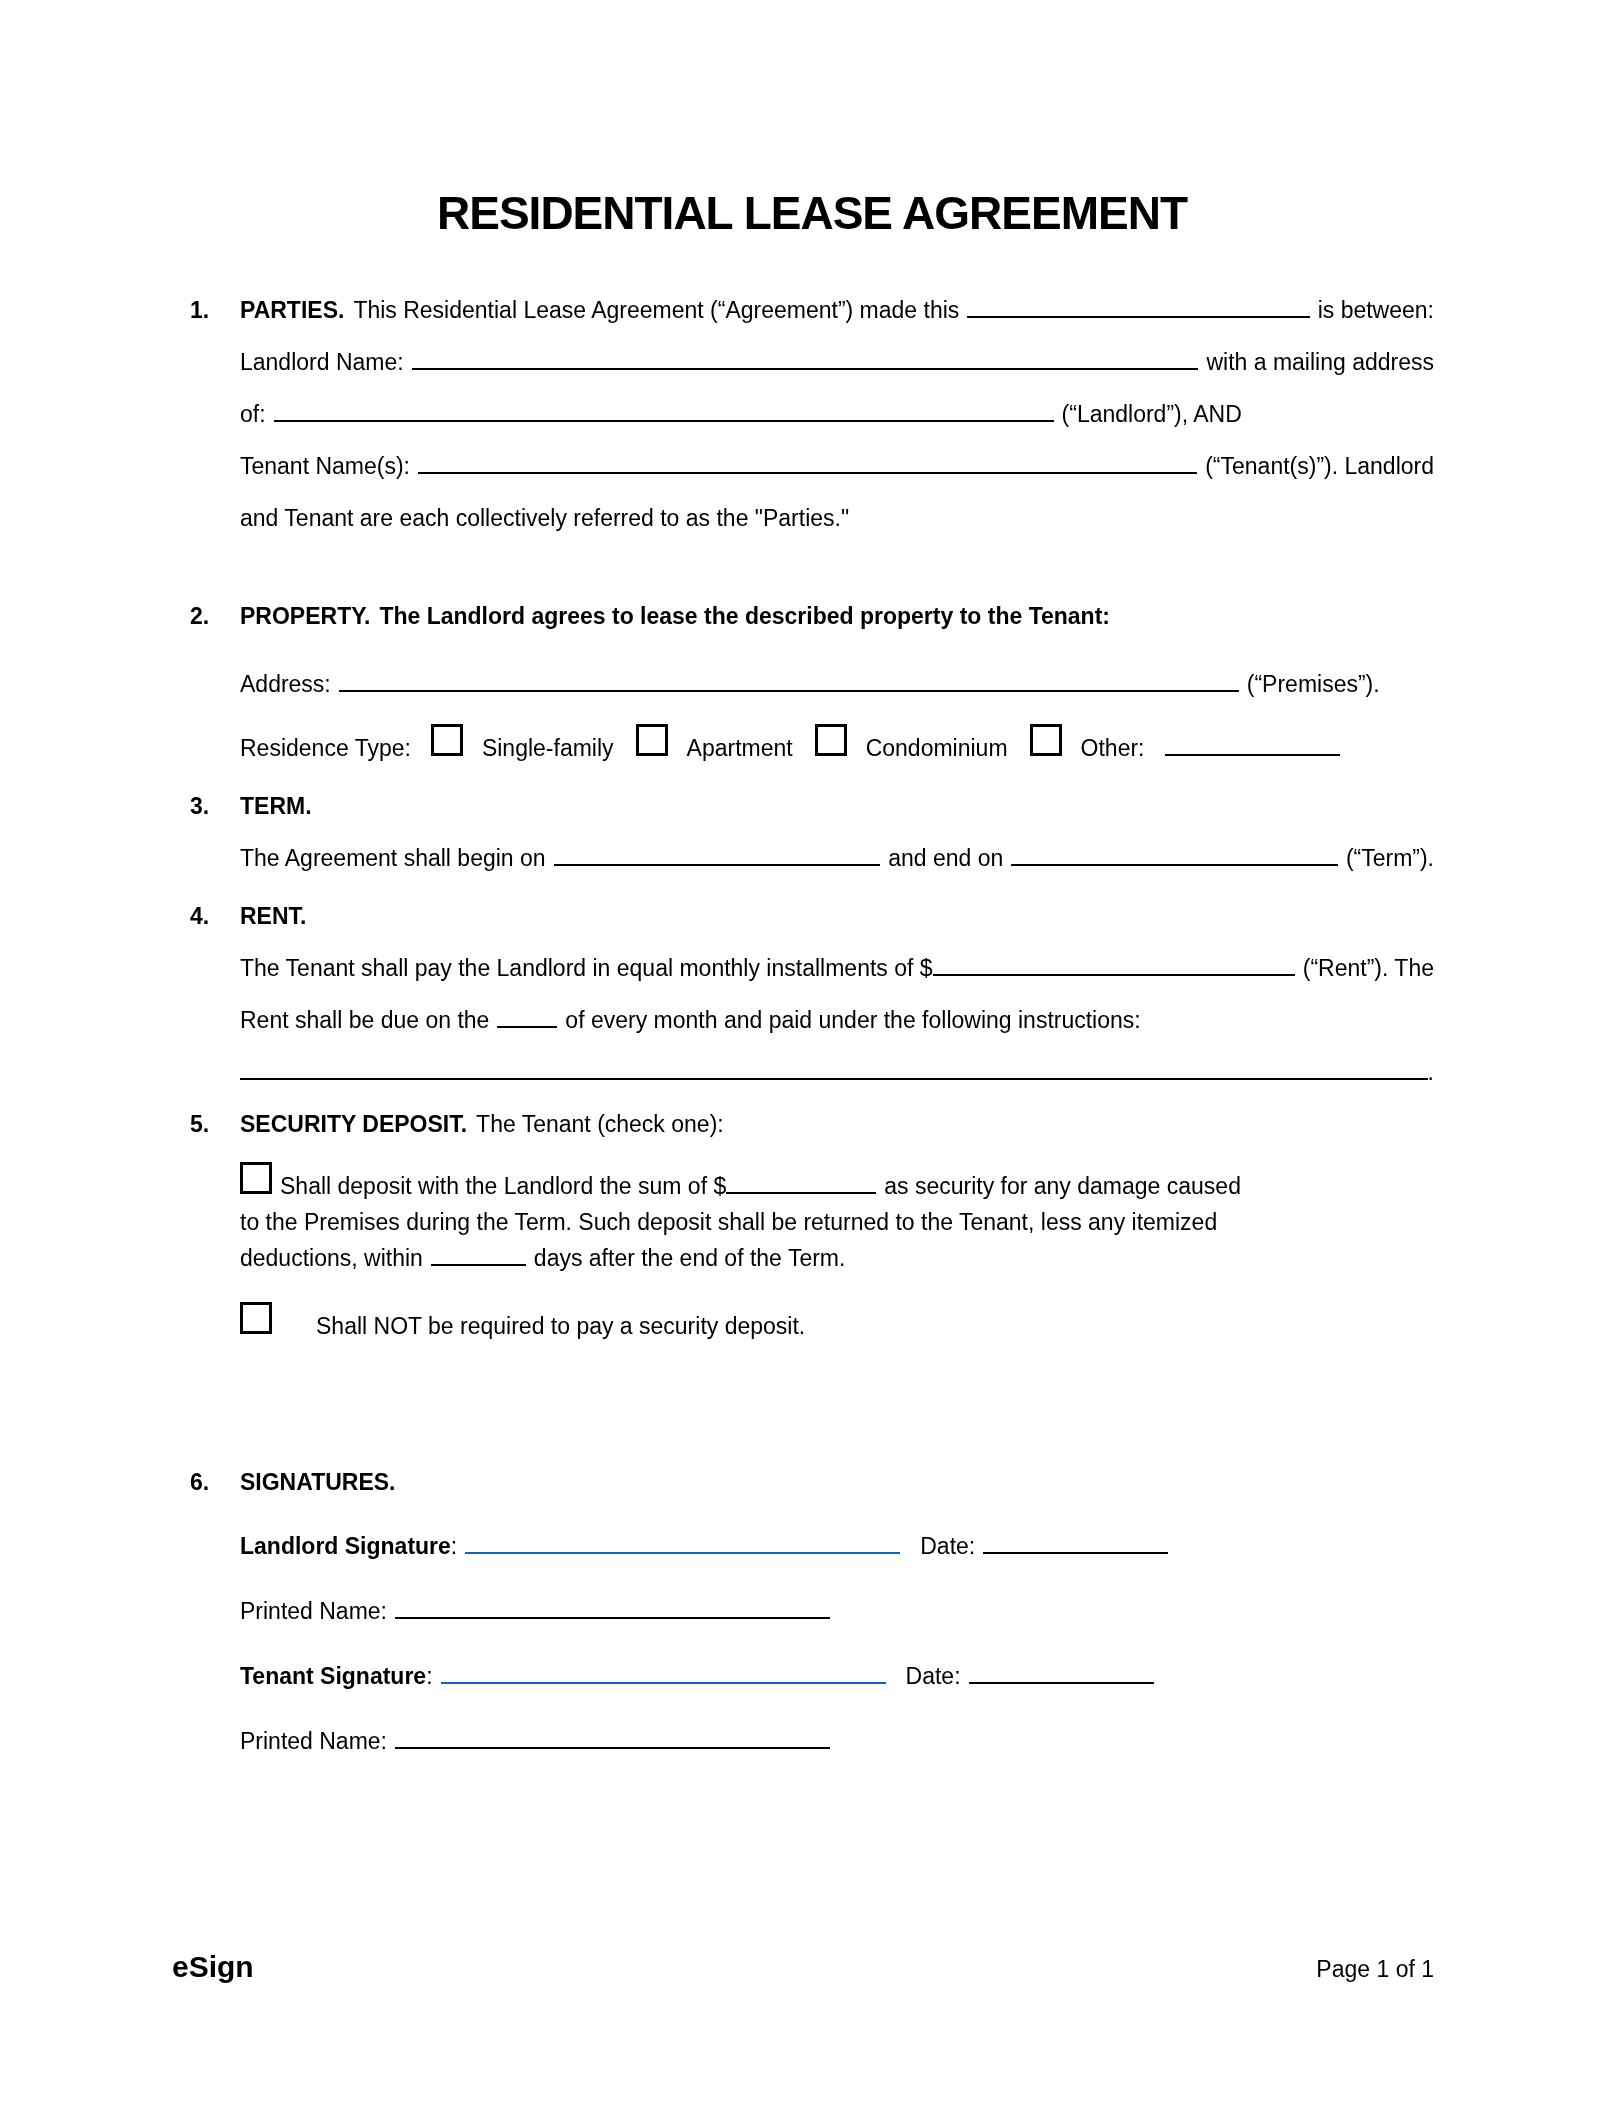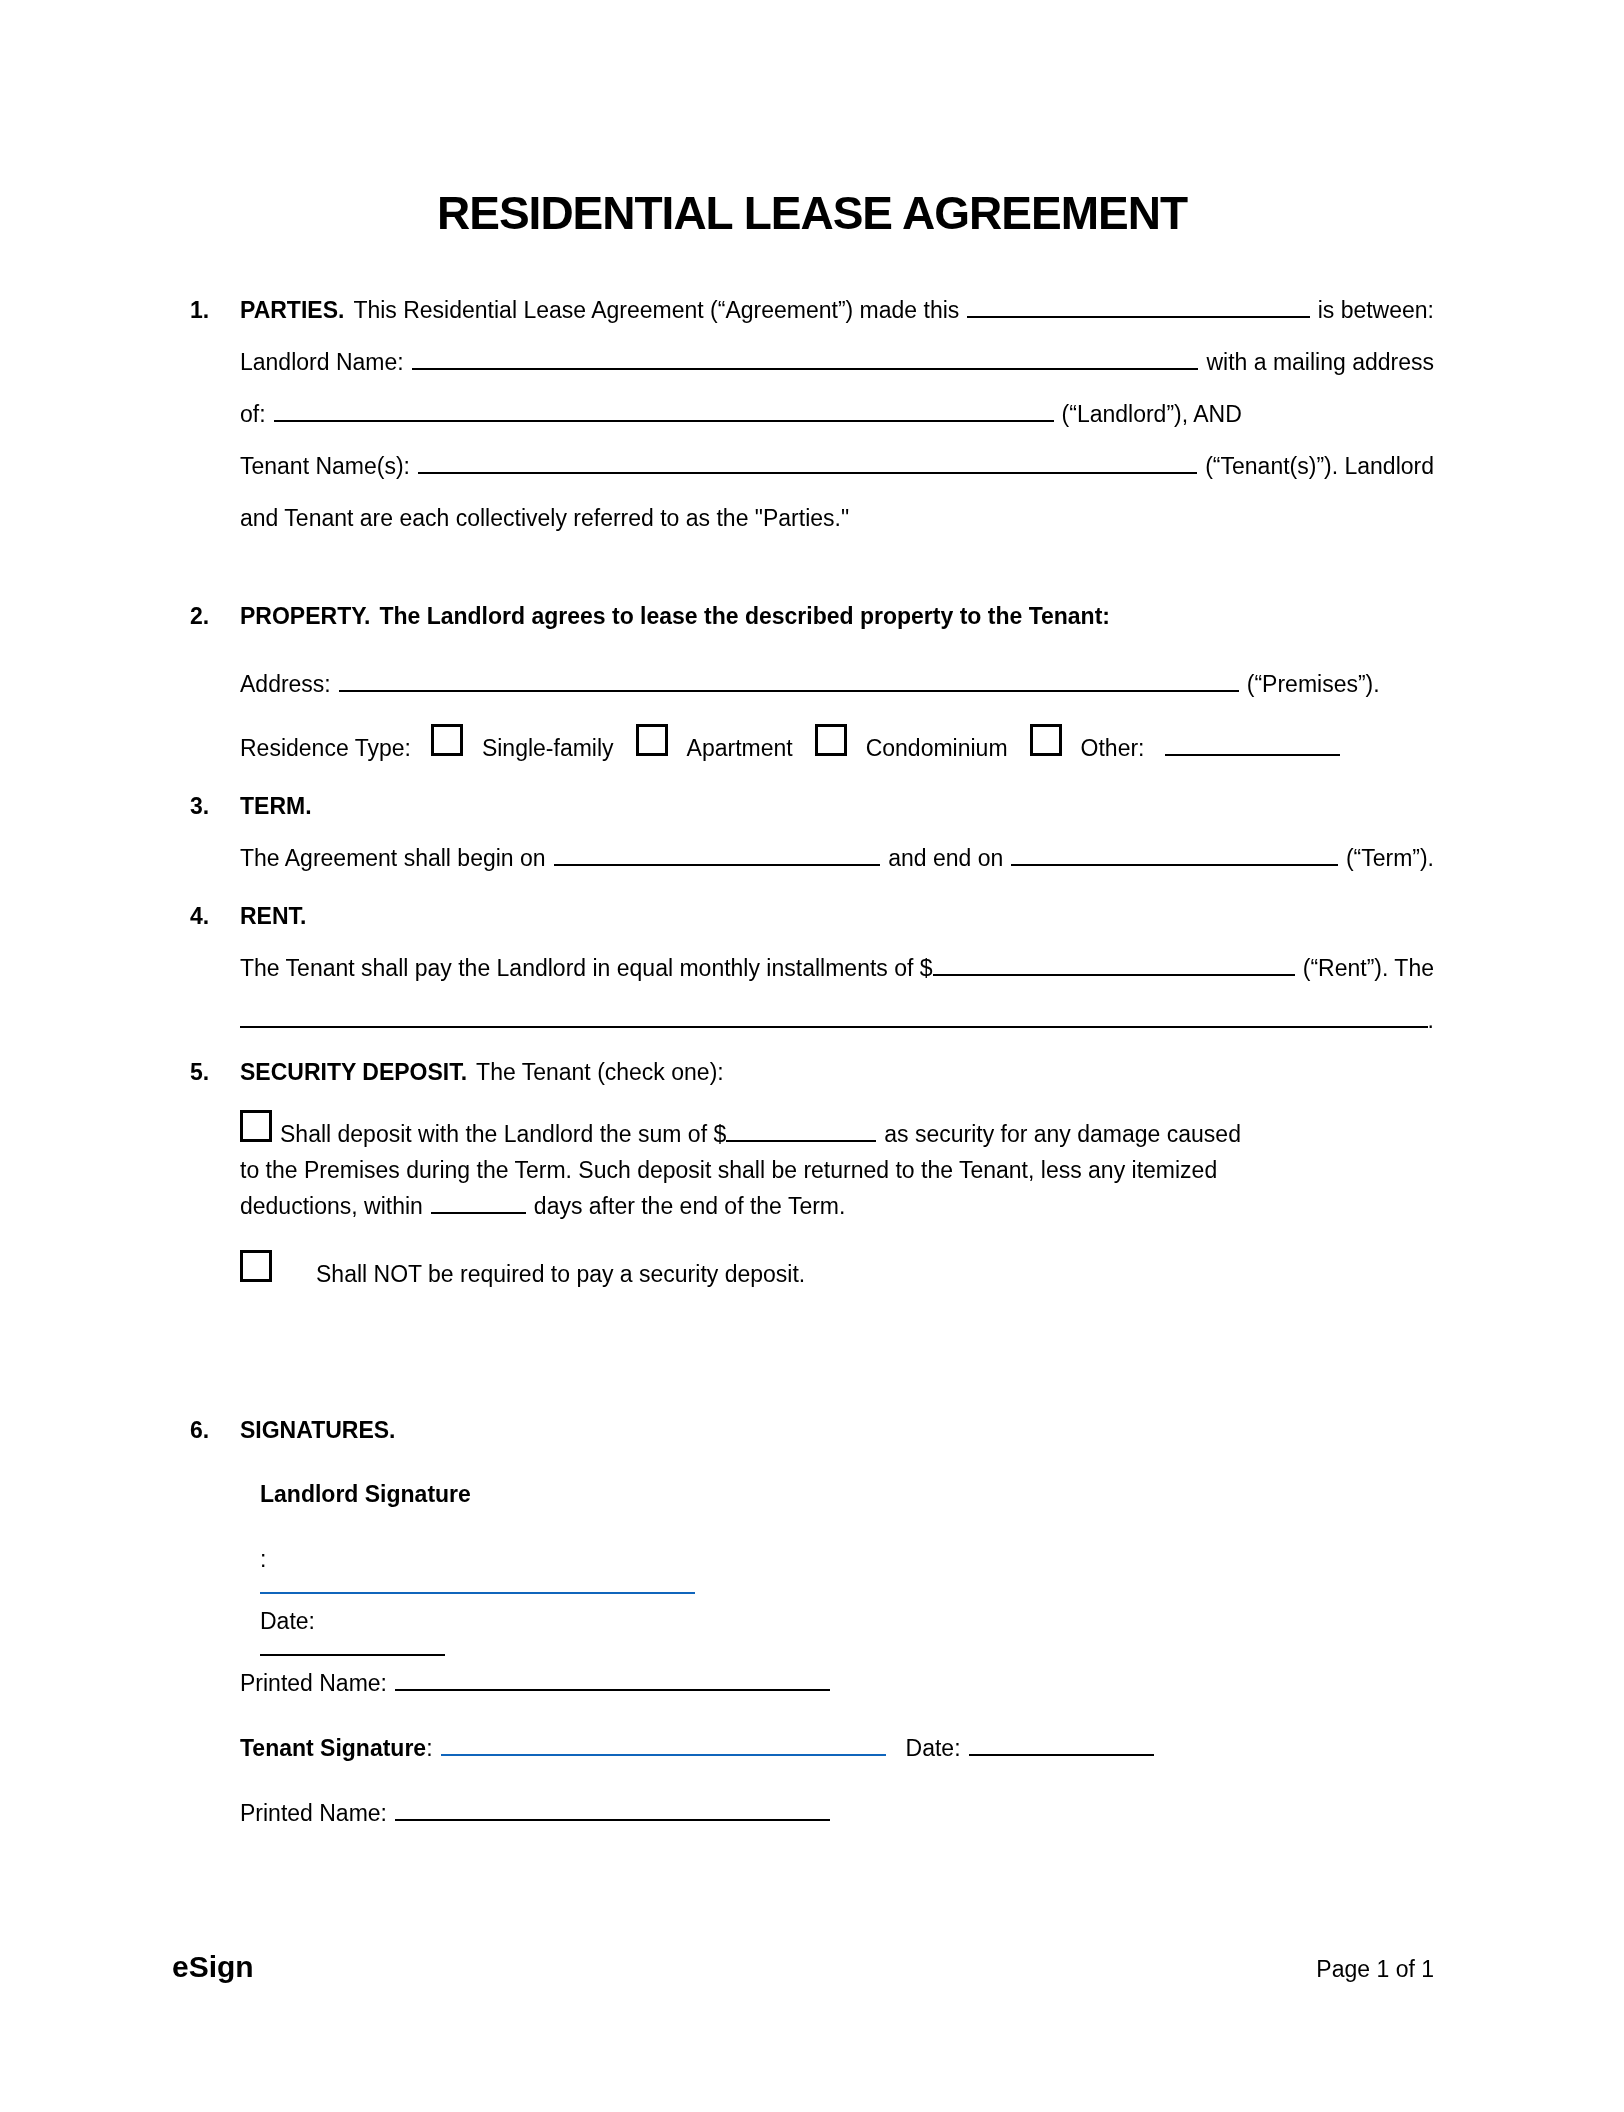--- a/index.html
+++ b/index.html
@@ -39,21 +39,21 @@
   .s1 { margin-top:44px; }
   .s2 { margin-top:46px; }
   .addr { margin-top:16px; }
   .res { margin-top:12px;gap:12px; }
   .s3 { margin-top:6px; }
   .s4 { margin-top:6px; }
   .s5 { margin-top:0; }
   .p1 { margin-top:12px; }
   .p2 { margin-top:26px;gap:36px; }
   .s6 { margin-top:112px; }
-  .first { margin-top:6px;flex-direction:column; }
+  .first { margin-top:6px; }
   .footer {
     position:absolute; left:172px; right:190px; top:1950px;
     display:flex; justify-content:space-between; align-items:baseline;
   }
   .brand { font-weight:bold; font-size:30px; }
   .pageno { font-size:23px; }
 </style>
 </head>
 <body>
 
@@ -137,20 +137,25 @@
   <div class="sec s4">
     <div class="num">4.</div>
     <div class="bd">
       <div class="line">
         <span class="hb">RENT.</span>
       </div>
       <div class="line">
         <span>The Tenant shall pay the Landlord in equal monthly installments of $</span>
         <span class="blank fill gr"></span>
         <span>(“Rent”). The</span>
+      </div>
+      <div class="line">
+        <span>Rent shall be due on the</span>
+        <span class="blank w60 gl gr"></span>
+        <span>of every month and paid under the following instructions:</span>
       </div>
       <div class="line">
         <span class="blank fill"></span>
         <span>.</span>
       </div>
     </div>
   </div>
 
   <div class="sec s5">
     <div class="num">5.</div>

